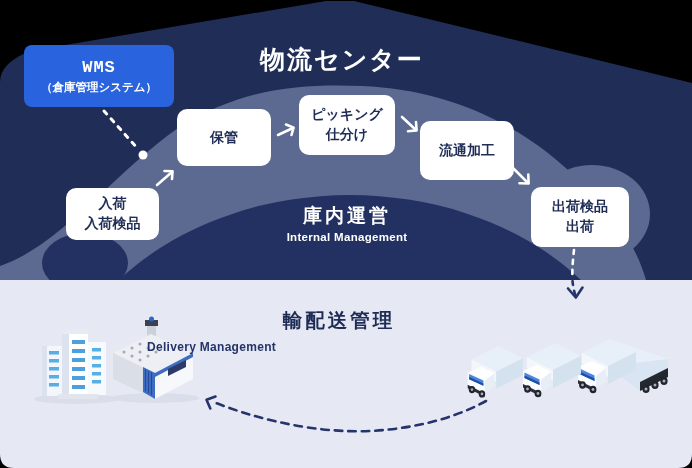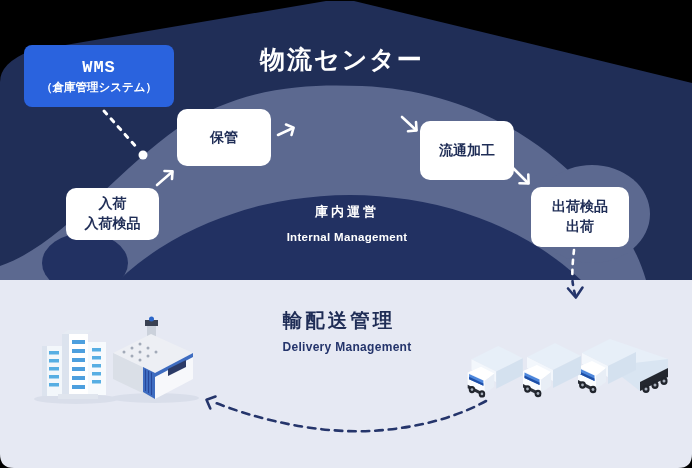--- a/index.html
+++ b/index.html
@@ -16,26 +16,26 @@
   .step{background:#fff;border-radius:10px;color:#1F2D56;font-weight:bold;font-size:14px;
         display:flex;flex-direction:column;justify-content:center;align-items:center;
         text-align:center;line-height:1.4;}
   .step span{display:block;}
   .s1{left:66px;top:188px;width:93px;height:52px;}
   .s2{left:177px;top:109px;width:94px;height:57px;}
   .s3{left:299px;top:95px;width:96px;height:60px;}
   .s4{left:420px;top:121px;width:94px;height:59px;}
   .s5{left:531px;top:187px;width:98px;height:60px;}
   .internal-jp{left:147px;top:203px;width:400px;text-align:center;color:#fff;
-               font-size:13px;font-weight:bold;letter-spacing:3px;}
+               font-size:19px;font-weight:bold;letter-spacing:3px;}
   .internal-en{left:147px;top:231px;width:400px;text-align:center;color:#fff;
                font-size:11.5px;font-weight:bold;letter-spacing:.3px;}
   .delivery-jp{left:139px;top:307px;width:400px;text-align:center;color:#1F2D56;
                font-size:19.5px;font-weight:bold;letter-spacing:3px;}
-  .delivery-en{left:147px;top:340px;width:400px;text-align:center;color:#24346B;
+  .delivery-en{left:147px;top:340px;width:400px;text-align:left;color:#24346B;
                font-size:12px;font-weight:bold;letter-spacing:.3px;}
   .dest-label{left:53px;top:409px;width:120px;text-align:center;color:#1F2D56;font-size:13px;}
 </style>
 </head>
 <body>
 
 <div class="stage">
 
   <svg class="bg" width="692" height="468" viewBox="0 0 692 468">
 
@@ -190,20 +190,24 @@
   </div>
 
   <div class="abs step s1">
     <span>入荷</span>
     <span>入荷検品</span>
   </div>
   <div class="abs step s2">
     <span>保管</span>
     <span></span>
   </div>
+  <div class="abs step s3">
+    <span>ピッキング</span>
+    <span>仕分け</span>
+  </div>
   <div class="abs step s4">
     <span>流通加工</span>
     <span></span>
   </div>
   <div class="abs step s5">
     <span>出荷検品</span>
     <span>出荷</span>
   </div>
 
   <div class="abs internal-jp">庫内運営</div>

